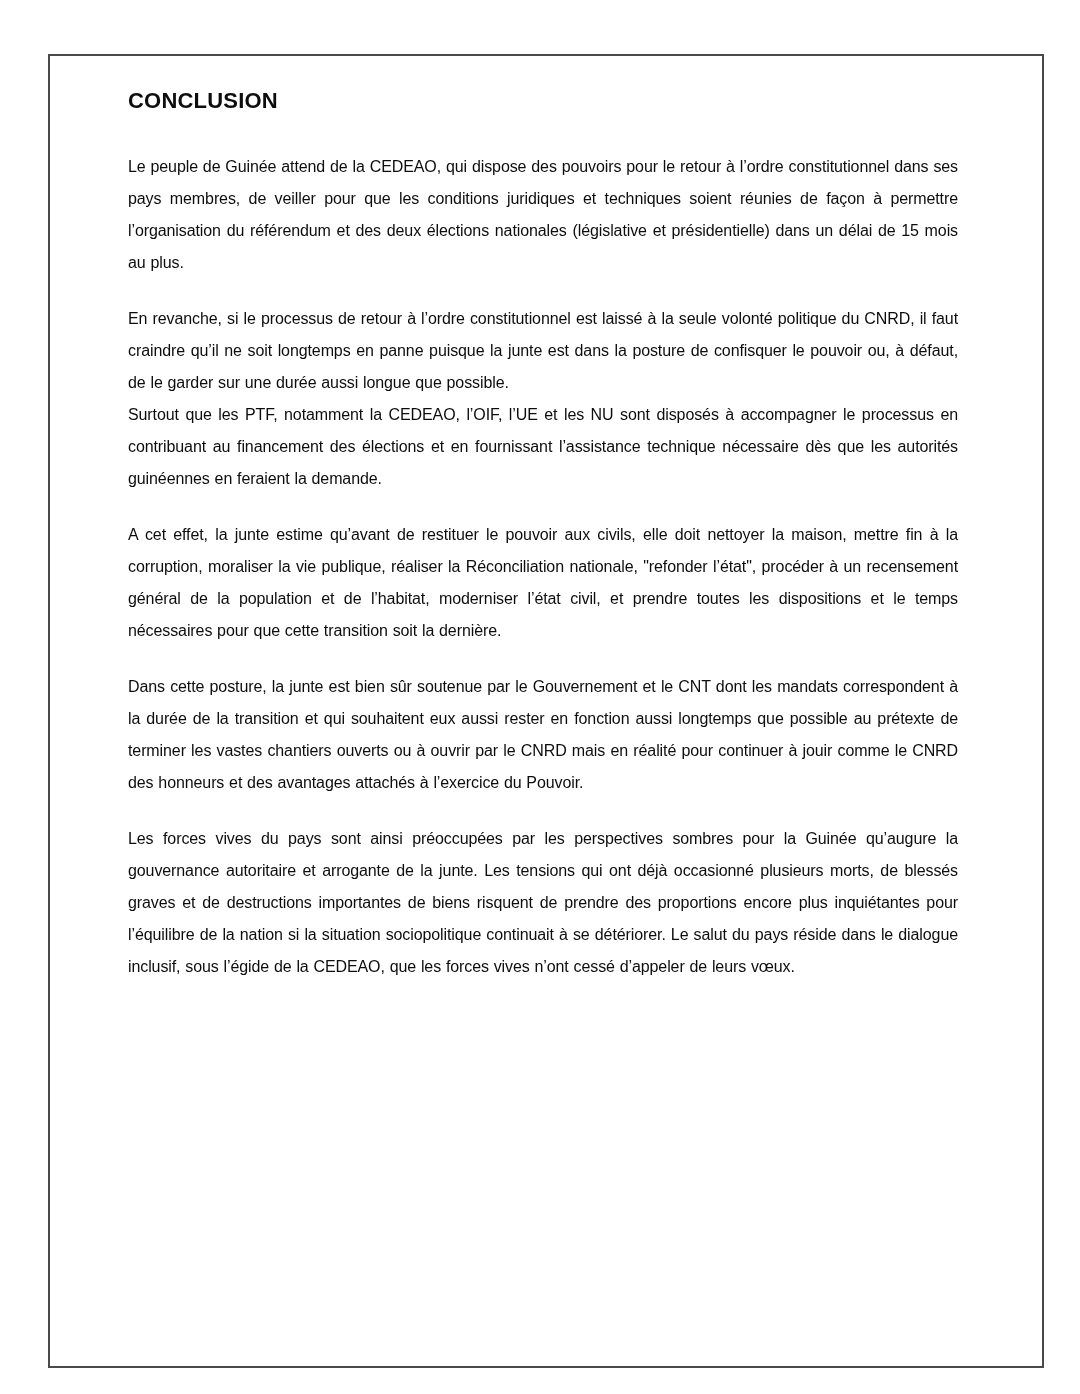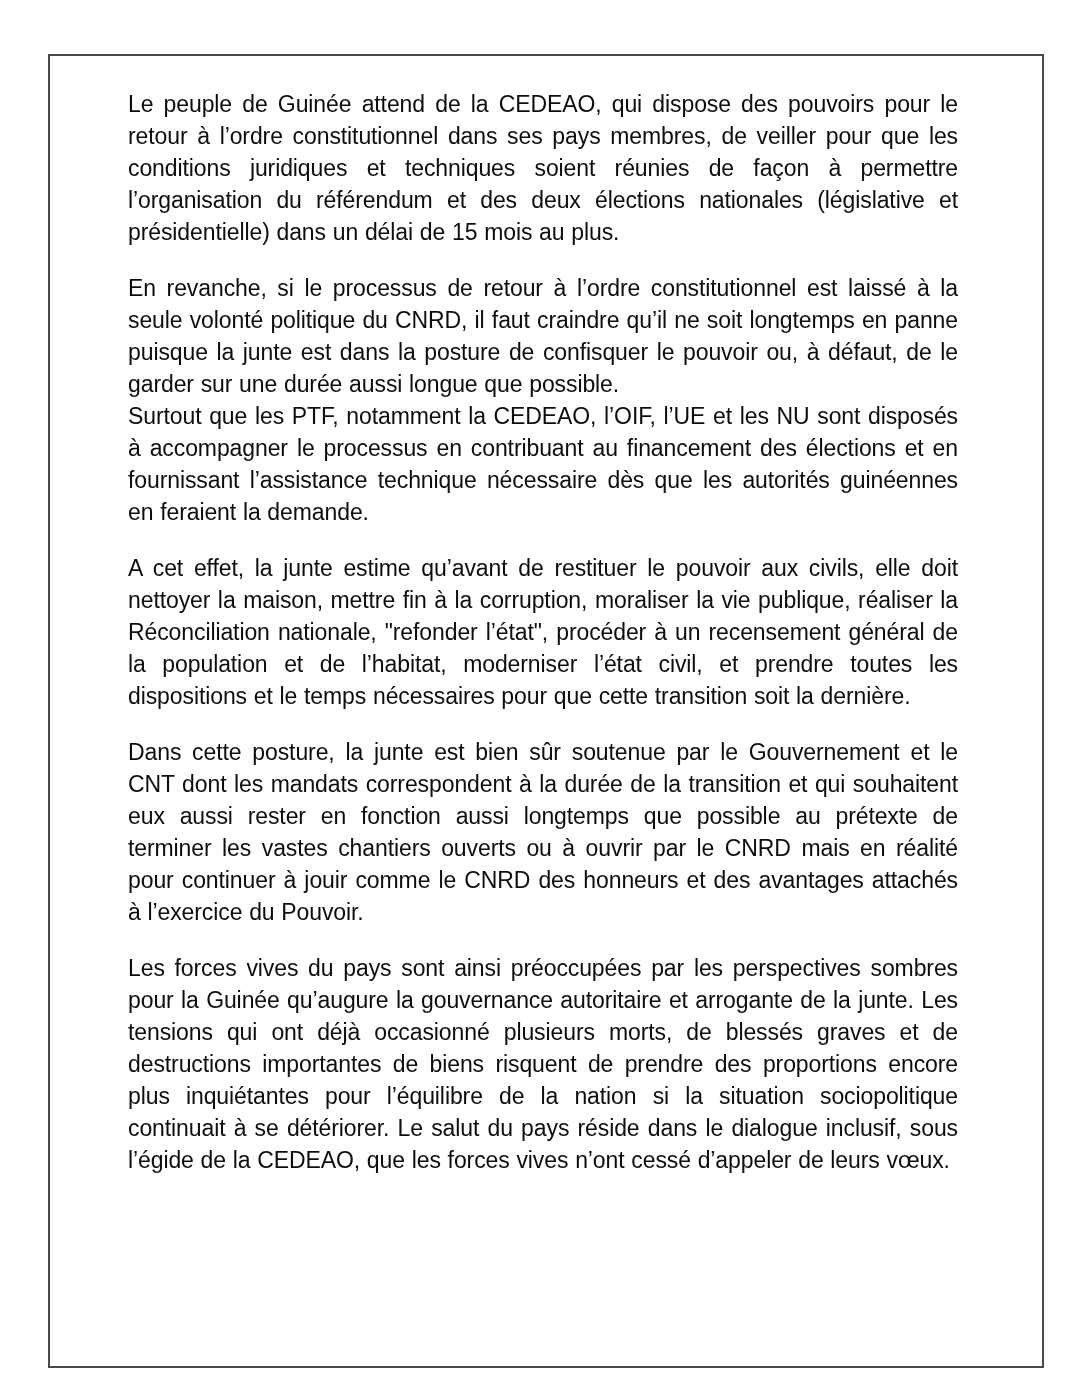--- a/index.html
+++ b/index.html
@@ -32,38 +32,39 @@
   }
   .heading {
     font-size: 22px;
     line-height: 26px;
     font-weight: bold;
     letter-spacing: 0.2px;
     margin: 0 0 37px 0;
     color: #0d0d0d;
   }
   .para {
-    font-size: 23px;
+    font-size: 16px;
     line-height: 32px;
     text-align: justify;
     margin: 24px 0 0 0;
     color: #0d0d0d;
     letter-spacing: -0.1px;
     word-spacing: 0.5px;
   }
   .para.first,
   .para.continuation {
     margin-top: 0;
   }
 </style>
 </head>
 <body>
 
 <div class="page-frame">
   <div class="content">
+    <h1 class="heading">CONCLUSION</h1>
 
     <p class="para first">Le peuple de Guinée attend de la CEDEAO, qui dispose des pouvoirs pour le retour à l’ordre constitutionnel dans ses pays membres, de veiller pour que les conditions juridiques et techniques soient réunies de façon à permettre l’organisation du référendum et des deux élections nationales (législative et présidentielle) dans un délai de 15 mois au plus.</p>
 
     <p class="para">En revanche, si le processus de retour à l’ordre constitutionnel est laissé à la seule volonté politique du CNRD, il faut craindre qu’il ne soit longtemps en panne puisque la junte est dans la posture de confisquer le pouvoir ou, à défaut, de le garder sur une durée aussi longue que possible.</p>
 
     <p class="para continuation">Surtout que les PTF, notamment la CEDEAO, l’OIF, l’UE et les NU sont disposés à accompagner le processus en contribuant au financement des élections et en fournissant l’assistance technique nécessaire dès que les autorités guinéennes en feraient la demande.</p>
 
     <p class="para">A cet effet, la junte estime qu’avant de restituer le pouvoir aux civils, elle doit nettoyer la maison, mettre fin à la corruption, moraliser la vie publique, réaliser la Réconciliation nationale, "refonder l’état", procéder à un recensement général de la population et de l’habitat, moderniser l’état civil, et prendre toutes les dispositions et le temps nécessaires pour que cette transition soit la dernière.</p>
 
     <p class="para">Dans cette posture, la junte est bien sûr soutenue par le Gouvernement et le CNT dont les mandats correspondent à la durée de la transition et qui souhaitent eux aussi rester en fonction aussi longtemps que possible au prétexte de terminer les vastes chantiers ouverts ou à ouvrir par le CNRD mais en réalité pour continuer à jouir comme le CNRD des honneurs et des avantages attachés à l’exercice du Pouvoir.</p>

